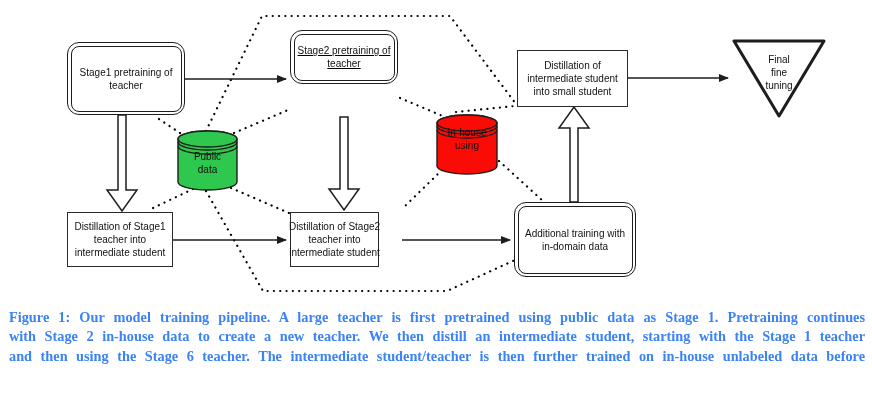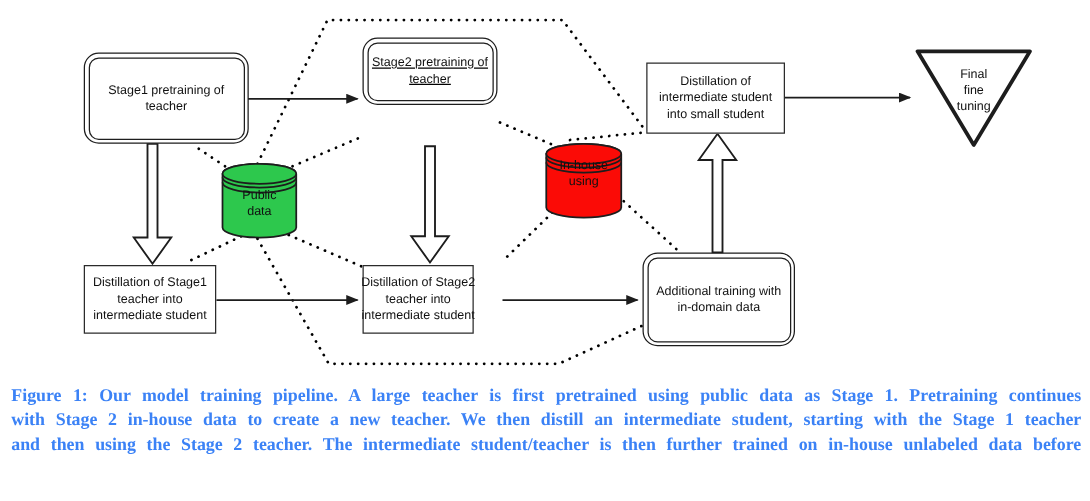--- a/index.html
+++ b/index.html
@@ -109,21 +109,21 @@
     <g stroke="#1d1d1d" stroke-width="1.4">
       <path d="M437,123 L437,166 A30,8 0 0 0 497,166 L497,123 A30,8 0 0 0 437,123 Z" fill="#fb0b06"></path>
       <ellipse cx="467" cy="123" rx="30" ry="8" fill="#fb0b06"></ellipse>
       <path fill="none" d="M437,126 A30,8 0 0 0 497,126"></path>
       <path fill="none" d="M437,130 A30,8 0 0 0 497,130"></path>
     </g>
 
     <polygon points="734,41 824,41 779,116" fill="#ffffff" stroke="#1d1d1d" stroke-width="3" stroke-linejoin="round"></polygon>
   </svg>
 
-  <div class="node dbox" style="left:67px; top:42px; width:132px; height:73px;">
+  <div class="node dbox" style="left:67px; top:42px; width:118px; height:73px;">
     <div class="dbox-inner">
       <div class="node-label">Stage1 pretraining of
 teacher</div>
     </div>
   </div>
 
   <div class="node dbox" style="left:290px; top:30px; width:108px; height:54px;text-decoration:underline;">
     <div class="dbox-inner">
       <div class="node-label">Stage2 pretraining of
 teacher</div>
@@ -161,16 +161,16 @@
   <div class="shape-label" style="left:439px; top:126px; width:56px;">In-house
 using</div>
 
   <div class="shape-label" style="left:754px; top:53px; width:50px;">Final
 fine
 tuning</div>
 
   <div id="caption">
     <div class="capline">Figure 1: Our model training pipeline. A large teacher is first pretrained using public data as Stage 1. Pretraining continues</div>
     <div class="capline">with Stage 2 in-house data to create a new teacher. We then distill an intermediate student, starting with the Stage 1 teacher</div>
-    <div class="capline">and then using the Stage 2 teacher. The intermediate student/teacher is then further trained on in-house unlabeled data before</div>
+    <div class="capline">and then using the Stage 6 teacher. The intermediate student/teacher is then further trained on in-house unlabeled data before</div>
   </div>
 
 </div>
 
 </body></html>

